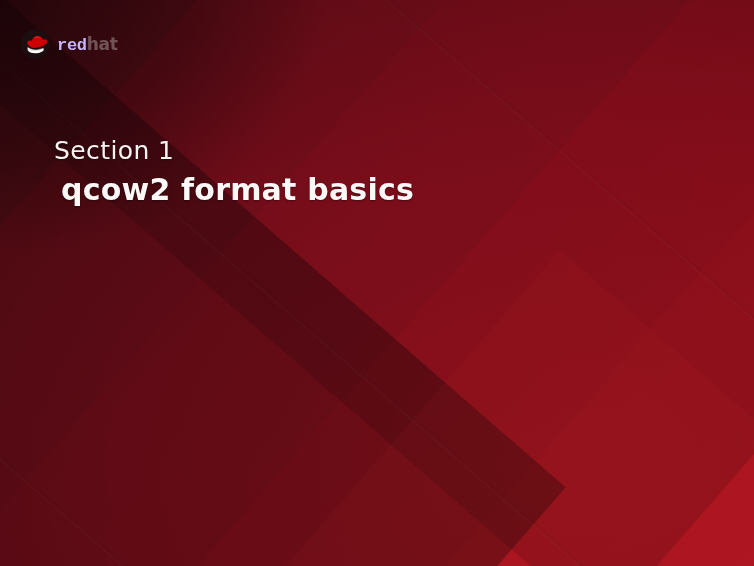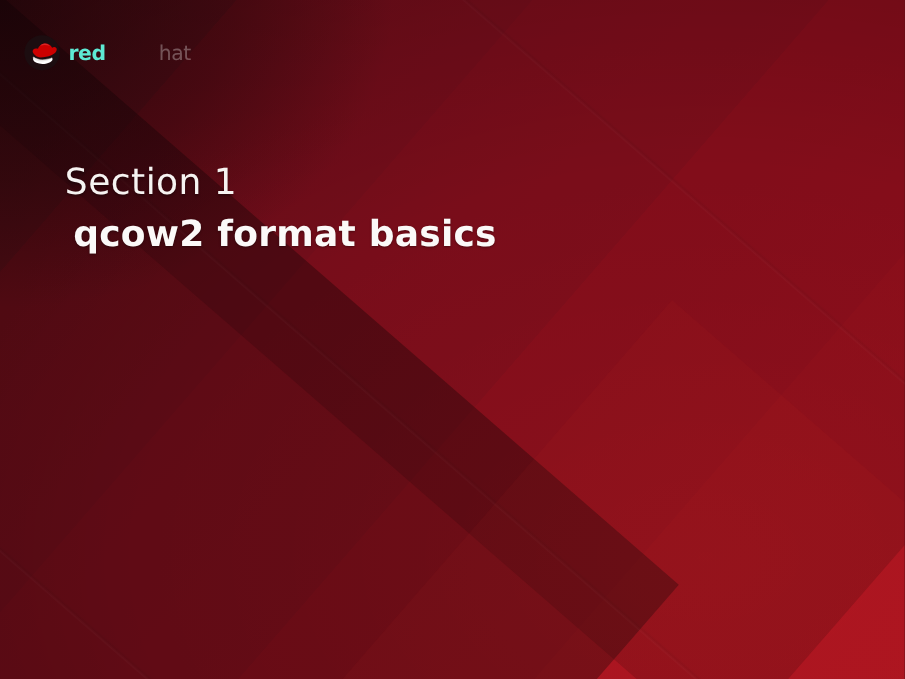--- a/index.html
+++ b/index.html
@@ -138,38 +138,38 @@
   .logo-word{
     display:flex; align-items:baseline;
     font-family:"DejaVu Sans", sans-serif;
     font-size:17px;
     letter-spacing:-0.3px;
     line-height:1;
     position:relative;
     top:1px;
   }
   .logo-red{
-    color:#5eead4;
+    color:#c4b5fd;
     font-weight:700;
+    font-family:Liberation Mono, monospace;
   }
   .logo-hat{
     color:rgba(255,255,255,0.30);
-    font-weight:400;
-    padding-left:44px;
+    font-weight:700;
   }
 
   
   .titles{
     position:absolute;
     left:54px; top:136px;
     color:#f4f1ef;
     font-family:"DejaVu Sans", sans-serif;
   }
   .title-kicker{
-    font-size:30px;
+    font-size:25px;
     font-weight:400;
     line-height:1.16;
     letter-spacing:0.4px;
     color:#f6f3f1;
     text-shadow:0 1px 2px rgba(0,0,0,0.33);
     white-space:nowrap;
   }
   .title-main{
     margin-top:8px;
     margin-left:7px;

